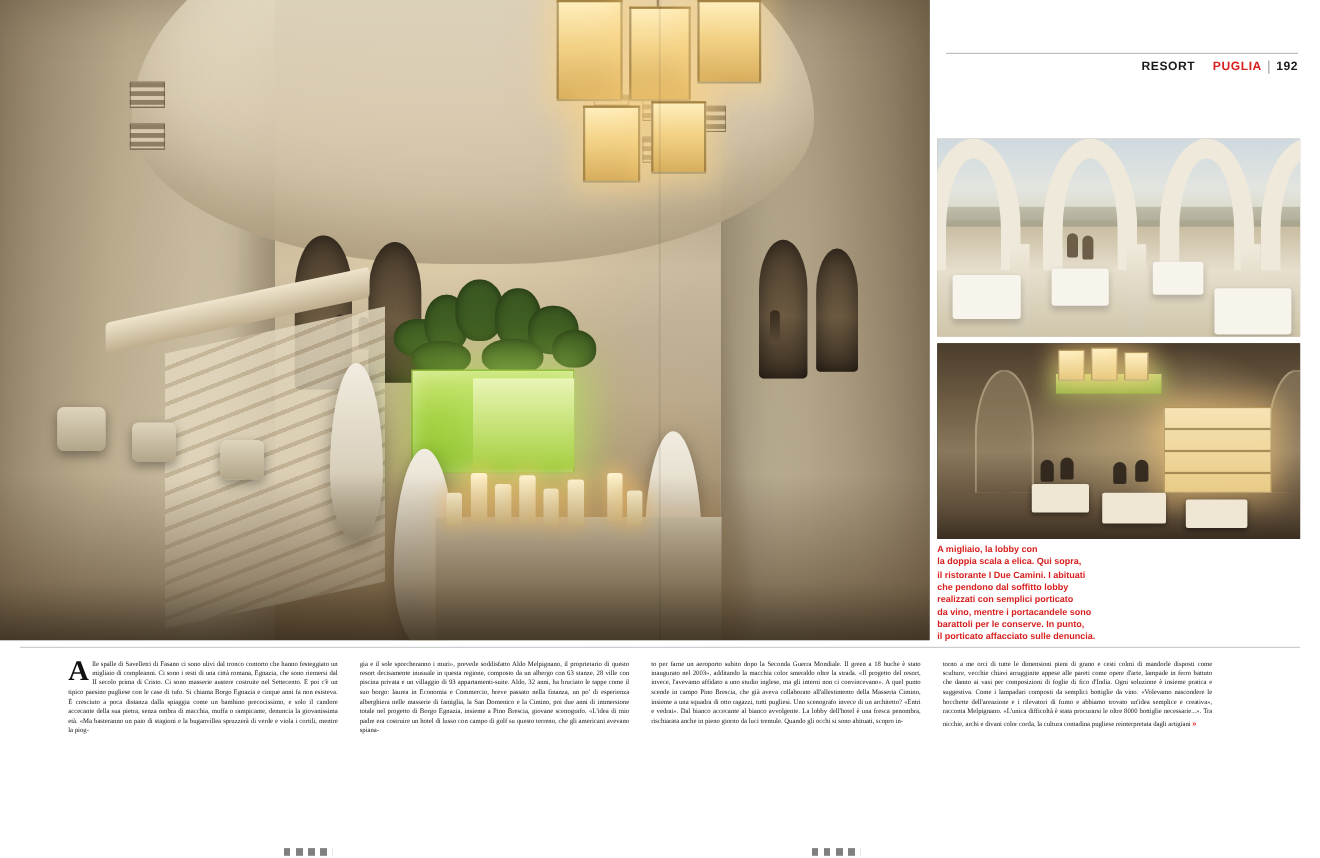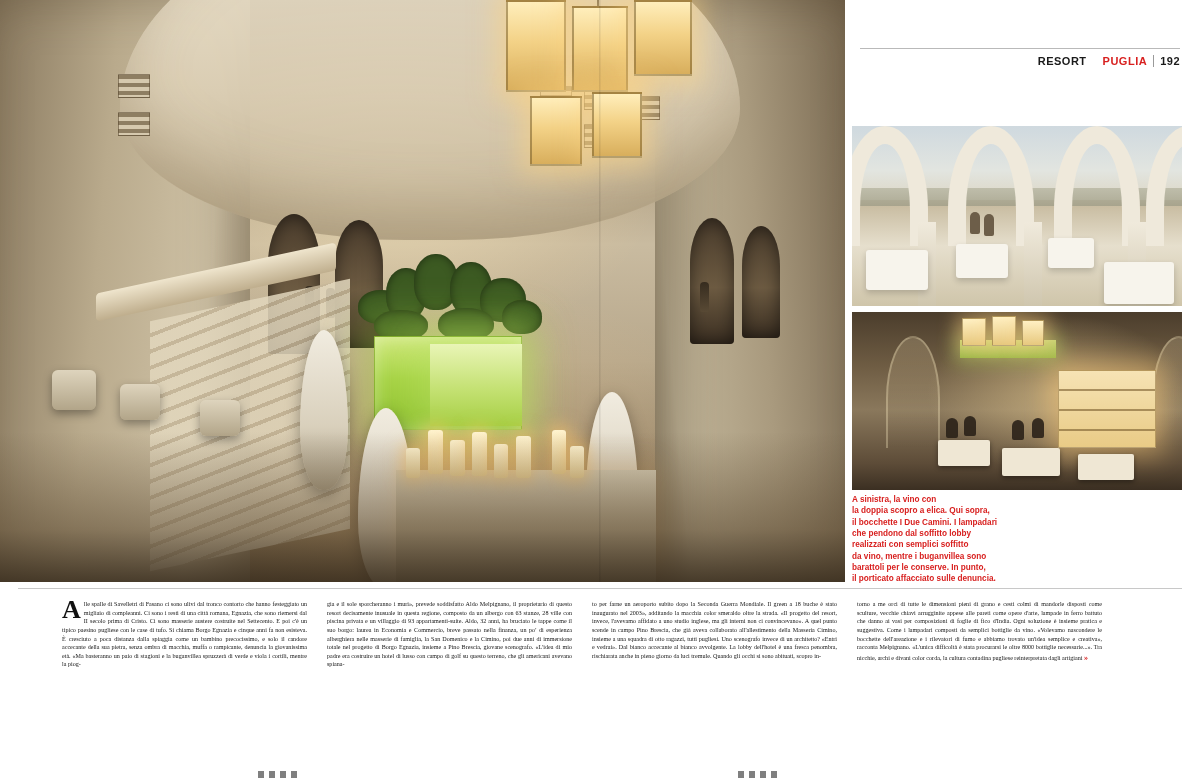--- a/index.html
+++ b/index.html
@@ -535,26 +535,26 @@
     <div class="pbr-table" style="left:86px;  top:128px; width:52px; height:26px;"></div>
     <div class="pbr-table" style="left:150px; top:136px; width:58px; height:28px;"></div>
     <div class="pbr-table" style="left:226px; top:142px; width:56px; height:26px;"></div>
     <div class="pbr-person" style="left:94px;  top:106px;"></div>
     <div class="pbr-person" style="left:112px; top:104px;"></div>
     <div class="pbr-person" style="left:160px; top:108px;"></div>
     <div class="pbr-person" style="left:180px; top:106px;"></div>
   </div>
 
   <div class="caption">
-    <div>A sinistra, la vino con</div>
-    <div>la doppia scopro a elica. Qui sopra,</div>
-    <div>il bocchette I Due Camini. I lampadari</div>
+    <div>A migliaio, la lobby con</div>
+    <div>la doppia scala a elica. Qui sopra,</div>
+    <div>il ristorante I Due Camini. I abituati</div>
     <div>che pendono dal soffitto lobby</div>
-    <div>realizzati con semplici soffitto</div>
-    <div>da vino, mentre i buganvillea sono</div>
+    <div>realizzati con semplici porticato</div>
+    <div>da vino, mentre i portacandele sono</div>
     <div>barattoli per le conserve. In punto,</div>
     <div>il porticato affacciato sulle denuncia.</div>
   </div>
 
   <div class="text-rule"></div>
   <div class="columns">
     <div class="col">
       <p>
         <span class="dropcap">A</span><span>lle spalle di Savelletri di Fasano ci sono ulivi dal tronco contorto che hanno festeggiato un migliaio di compleanni. Ci sono i resti di una città romana, Egnazia, che sono riemersi dal II secolo prima di Cristo. Ci sono masserie austere costruite nel Settecento. E poi c'è un tipico paesino pugliese con le case di tufo. Si chiama Borgo Egnazia e cinque anni fa non esisteva. È cresciuto a poca distanza dalla spiaggia come un bambino precocissimo, e solo il candore accecante della sua pietra, senza ombra di macchia, muffa o rampicante, denuncia la giovanissima età. «Ma basteranno un paio di stagioni e la buganvillea spruzzerà di verde e viola i cortili, mentre la piog-</span>
       </p>

